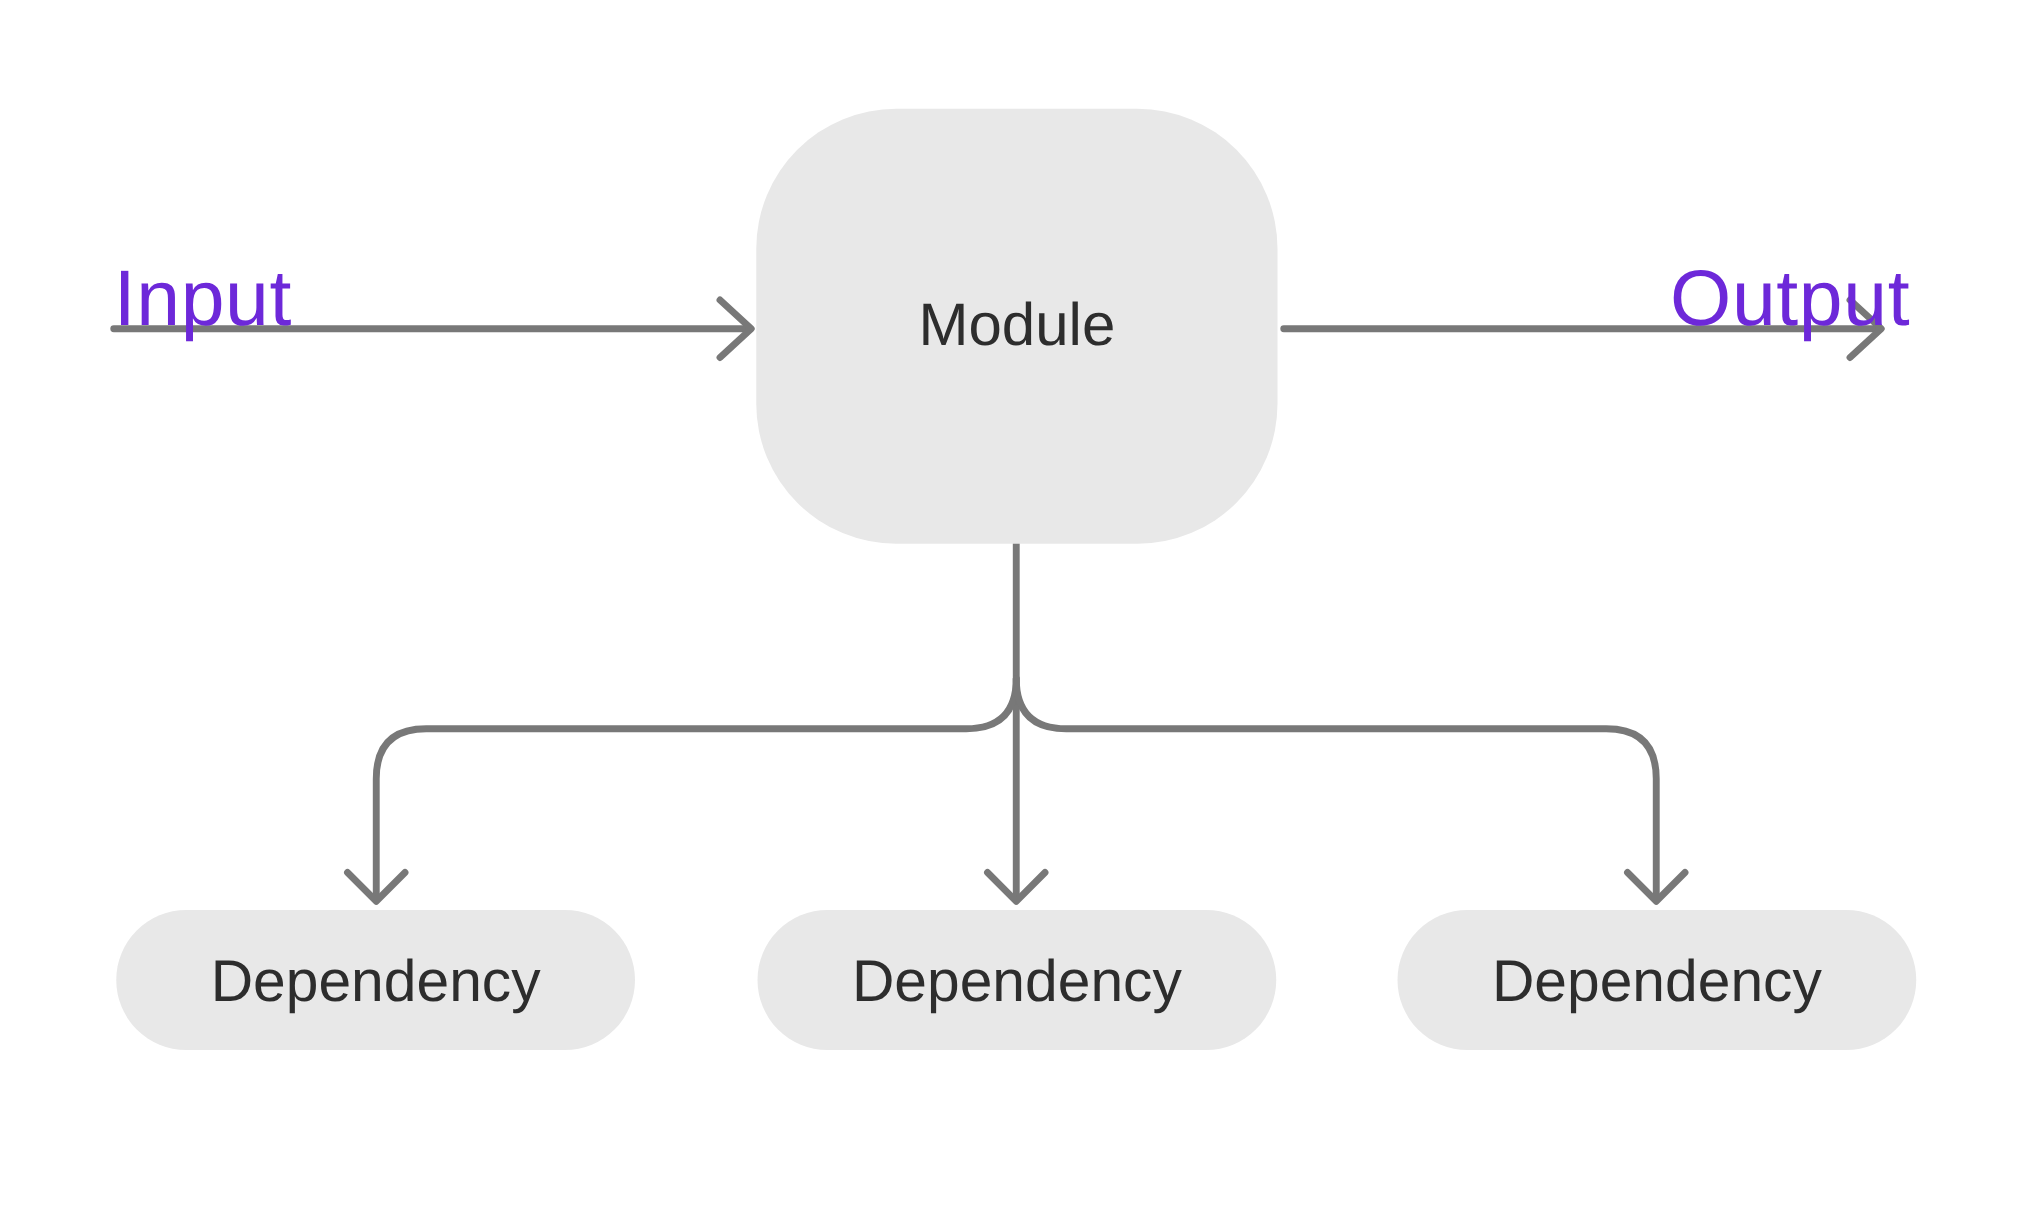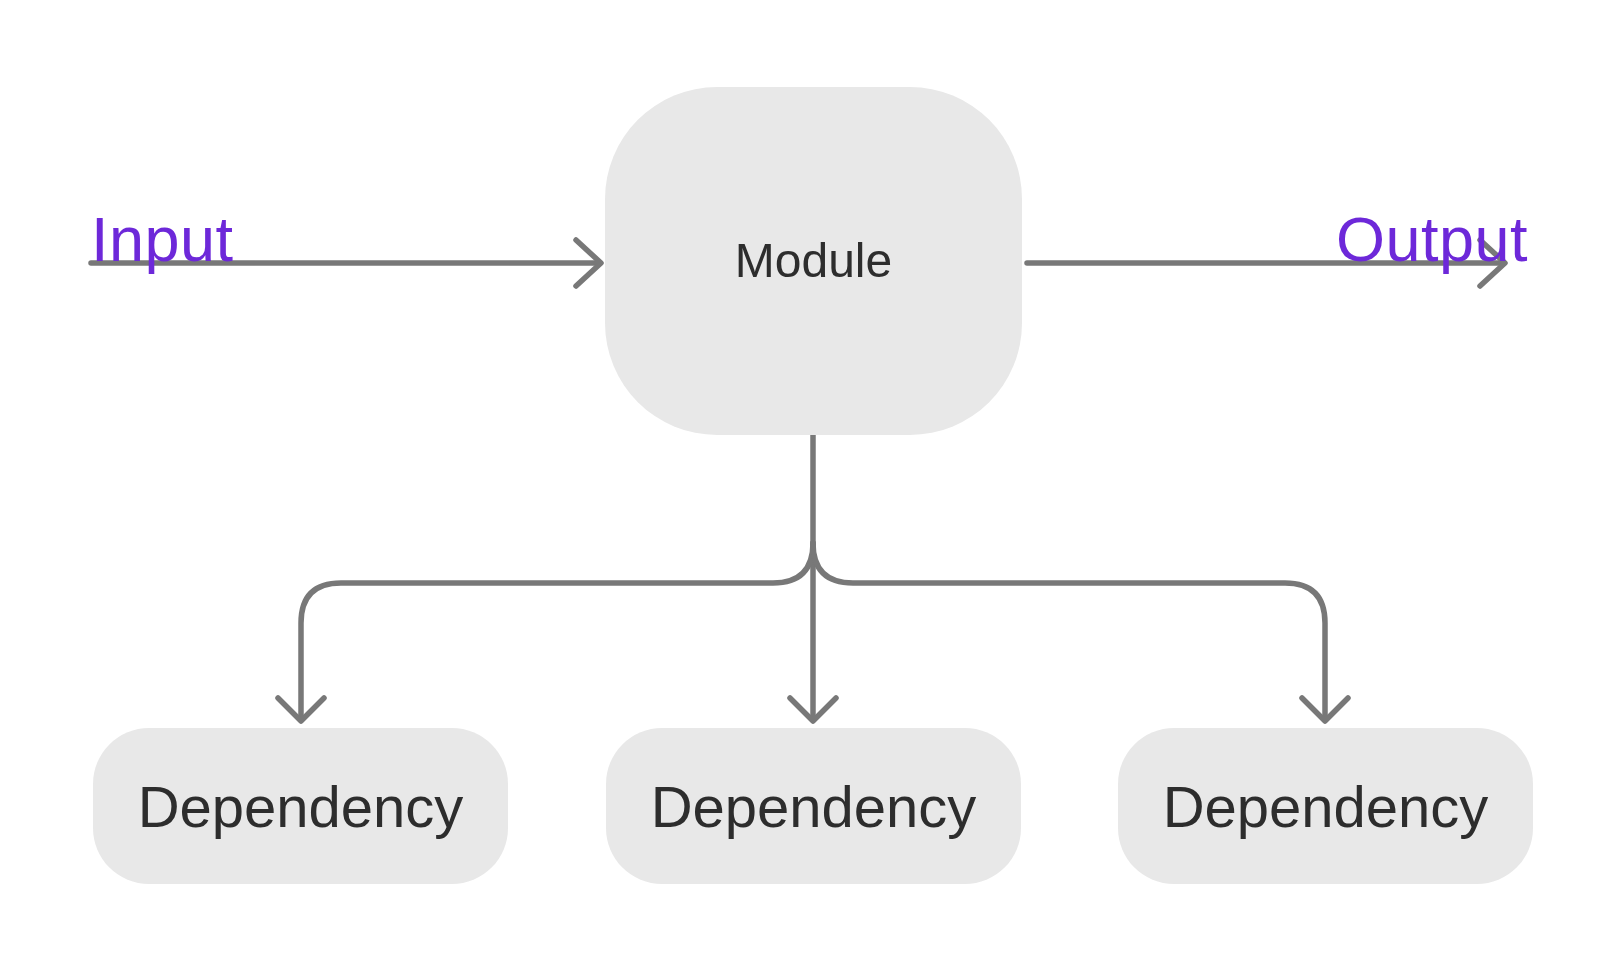--- a/index.html
+++ b/index.html
@@ -56,23 +56,23 @@
     width: 417px;
     height: 348px;
     border-radius: 112px;
     font-size: 48px;
     font-weight: 500;
     line-height: 70px;
   }
   .node-dep {
     top: 728px;
     width: 415px;
-    height: 156px;
+    height: 112px;
     border-radius: 56px;
-    font-size: 58px;
+    font-size: 47px;
     font-weight: 500;
   }
   .node-dep.dep-0 { left: 93px; }
   .node-dep.dep-1 { left: 606px; }
   .node-dep.dep-2 { left: 1118px; }
 </style>
 </head>
 <body>
 
 <div class="canvas">

